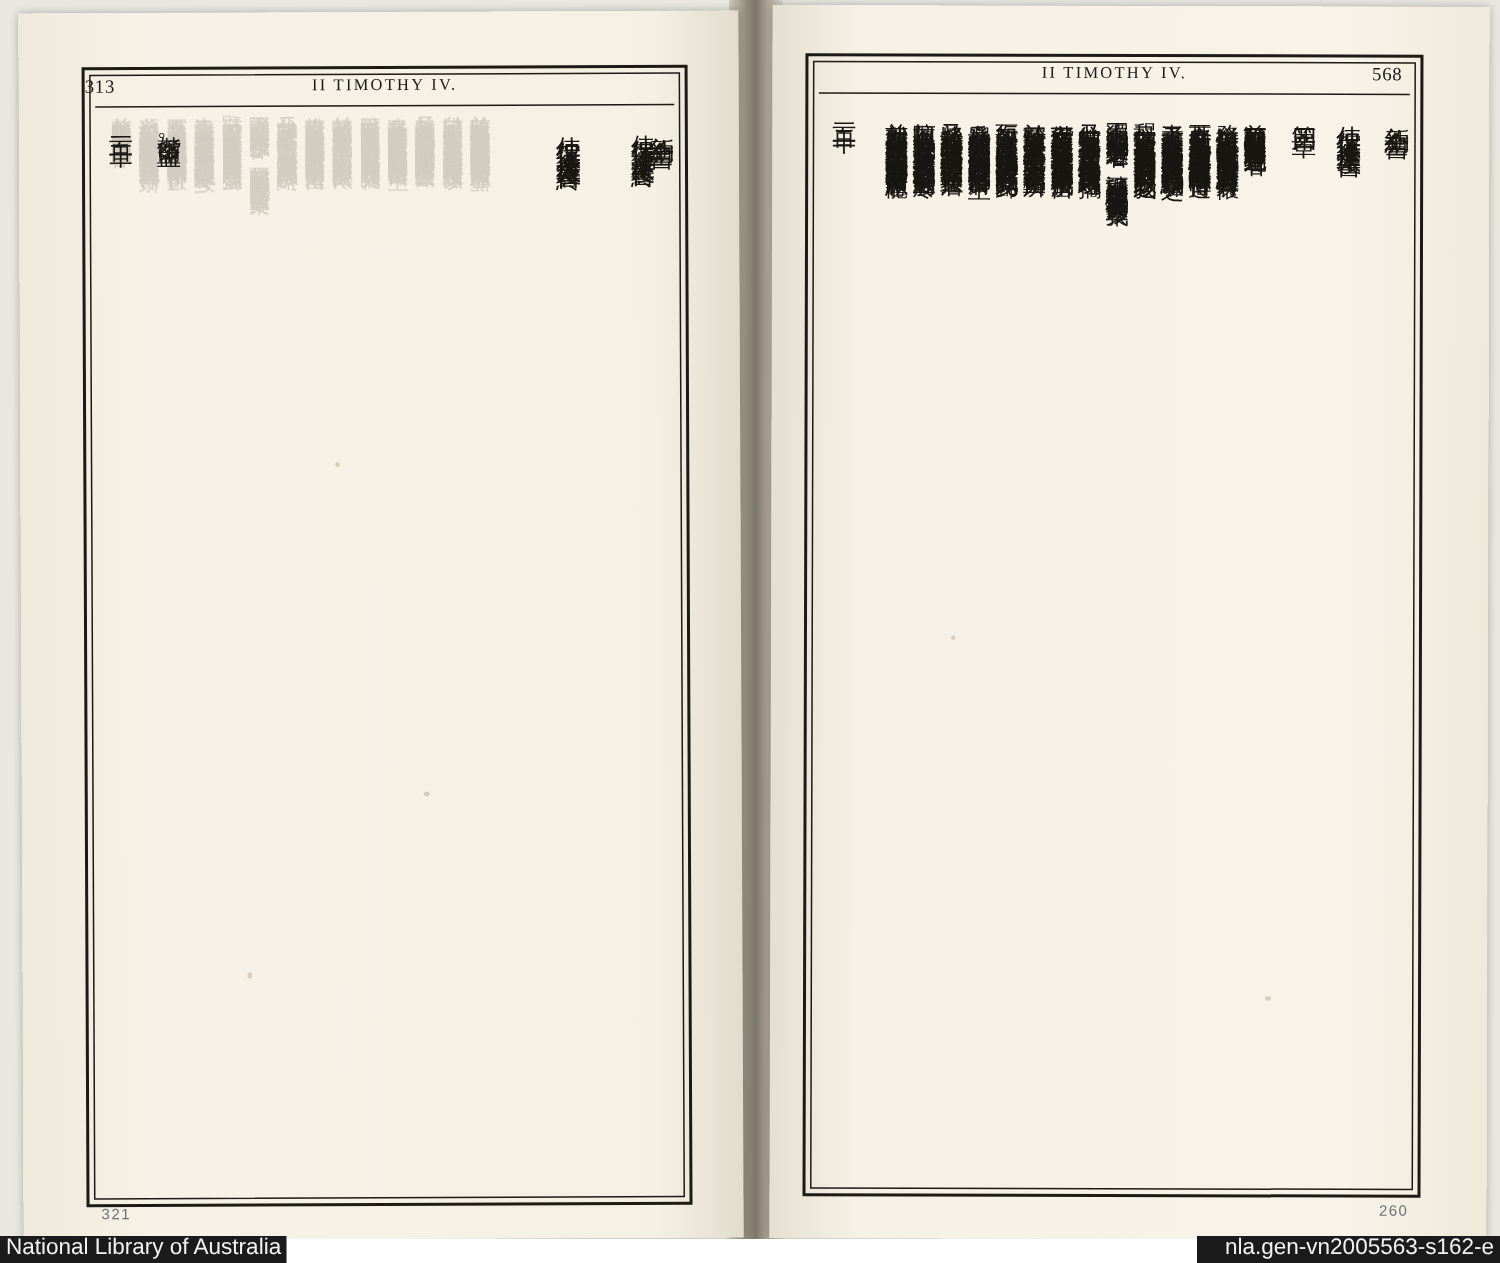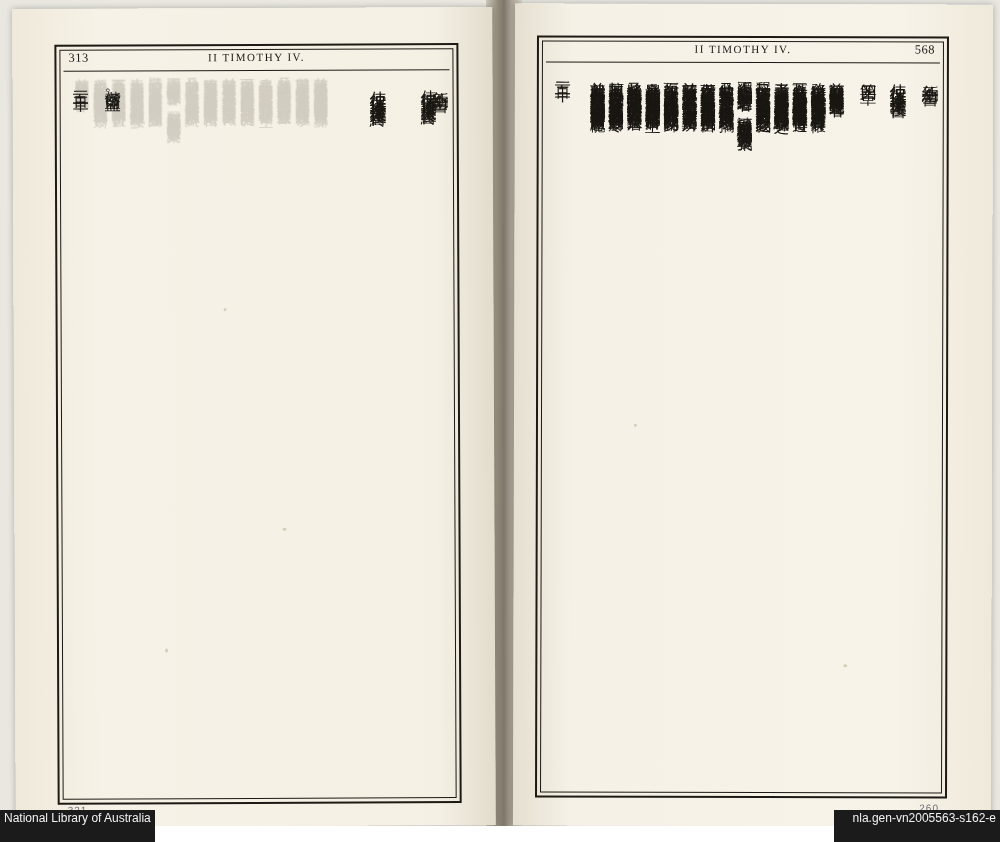--- a/index.html
+++ b/index.html
@@ -84,21 +84,21 @@
     color: #1c1a16;
   }
   .folio {
     position: absolute;
     top: 4px;
     font-family: "Liberation Serif", serif;
     font-size: 12.5px;
     color: #1c1a16;
     letter-spacing: 0.5px;
   }
-  .folio-left { left: 12px; }
+  .folio-left { left: 0; }
   .folio-right { right: 12px; }
   .rule {
     position: absolute;
     left: 7px;
     right: 7px;
     top: 24px;
     border-top: 1.4px solid #1d1a15;
   }
 
   
@@ -166,25 +166,25 @@
     color: #6f6f78;
     letter-spacing: 1px;
   }
   .pencil-left { left: 52px; top: 796px; }
   .pencil-right { right: 52px; top: 798px; }
 
   
   .footbar {
     position: absolute;
     bottom: 0;
-    height: 32px;
+    height: 18px;
     background: #1b1b1b;
     color: #f2f2f2;
     font-family: "Liberation Sans", sans-serif;
-    font-size: 12px;
+    font-size: 15px;
     line-height: 16px;
     padding: 0 4px;
     white-space: nowrap;
   }
   .footbar-left { left: 0; }
   .footbar-right { right: 0; padding-left: 19px; }
   .footstrip {
     position: absolute;
     left: 0; right: 0; bottom: 0;
     height: 16px;

